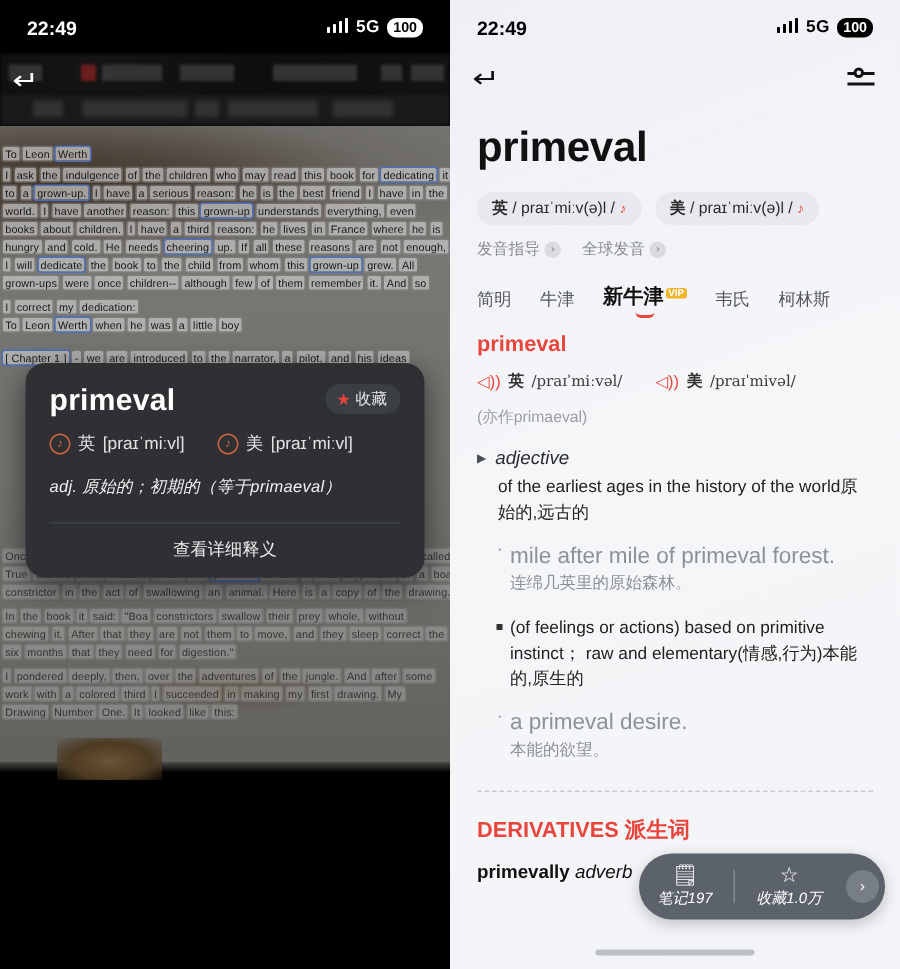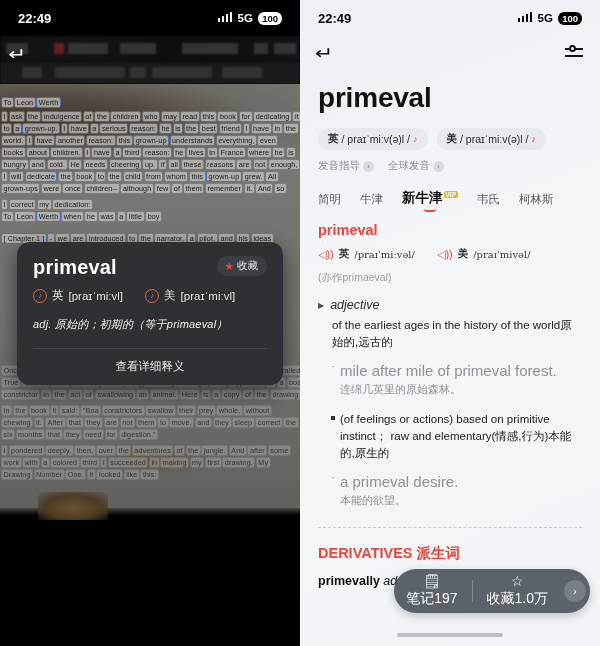--- a/index.html
+++ b/index.html
@@ -138,21 +138,21 @@
   .deriv-title { color:#e8463c; font-size:14.5px; font-weight:700; padding:16px 18px 0; }
   .deriv-item { padding:11px 18px 0; font-size:12.5px; color:#111; }
   .deriv-item b { font-weight:700; }
   .deriv-item i { font-style:italic; font-weight:400; }
 
   .float-pill { position:absolute; right:10px; bottom:33px; height:44px; background:#5b626c;
                 border-radius:22px; display:flex; align-items:center; padding:0 4px 0 12px; gap:14px;
                 box-shadow:0 3px 10px rgba(0,0,0,.22); }
   .fp-item { display:flex; flex-direction:column; align-items:center; gap:2px; color:#fff; }
   .fp-item .ic { font-size:14px; line-height:14px; }
-  .fp-item .lb { font-size:14px; white-space:nowrap; }
+  .fp-item .lb { font-size:10px; white-space:nowrap;font-style:italic; }
   .fp-div { width:1px; height:22px; background:rgba(255,255,255,.25); }
   .fp-arrow { width:22px; height:22px; border-radius:50%; background:rgba(255,255,255,.18);
               color:#fff; font-size:10px; display:flex; align-items:center; justify-content:center;
               margin-left:2px; }
   .right .homebar2 { position:absolute; left:50%; bottom:9px; transform:translateX(-50%);
                      width:106px; height:4px; border-radius:2px; background:#bcbfc6; }
 </style>
 </head>
 <body>
 

